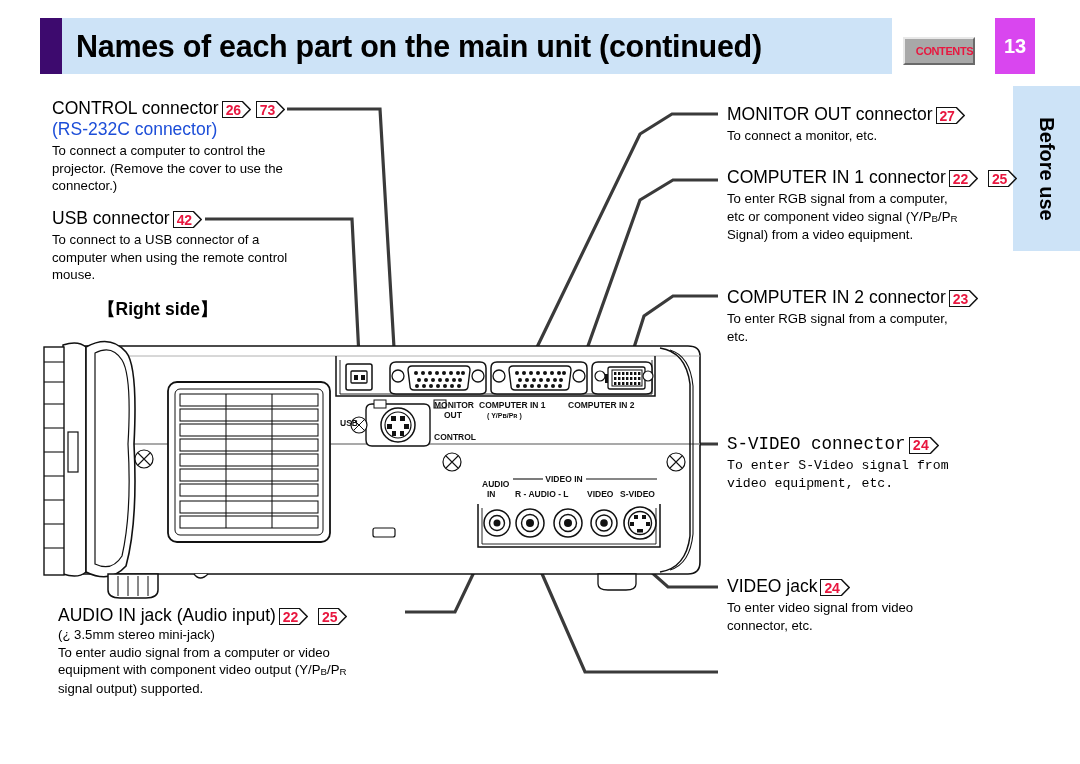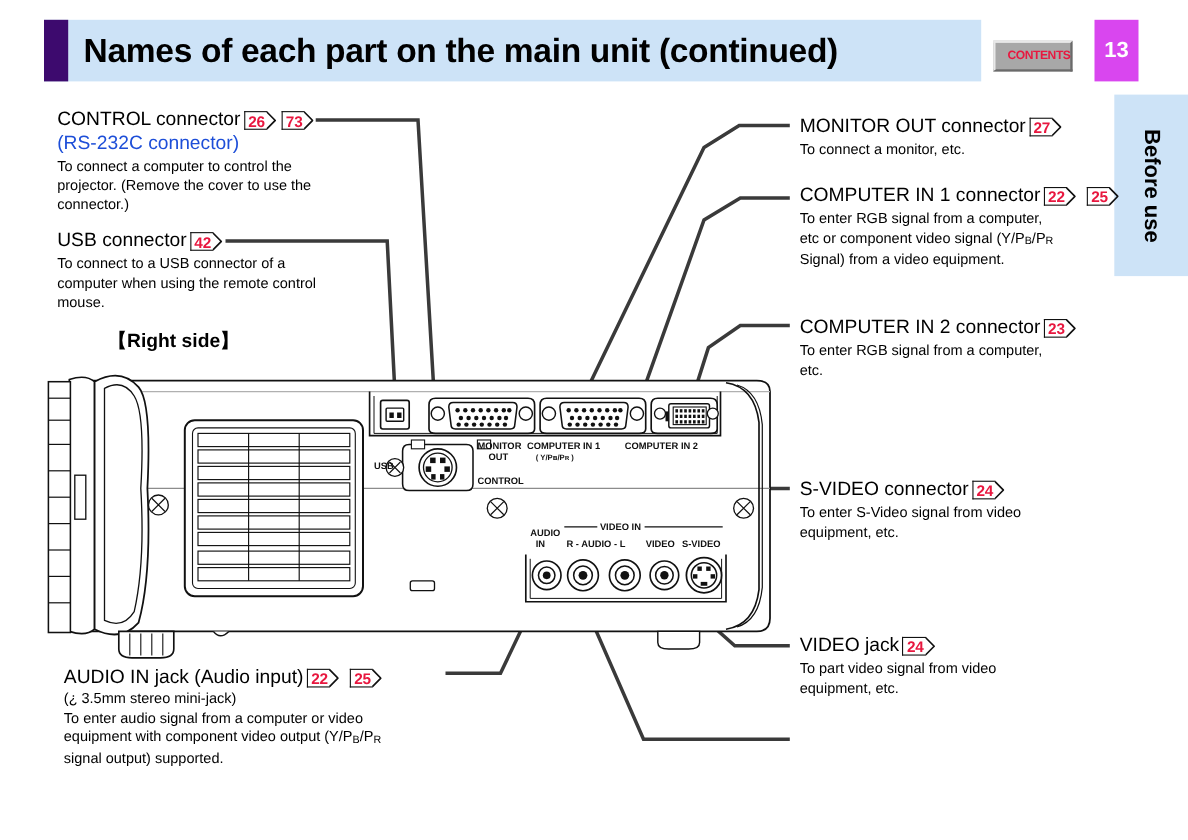--- a/index.html
+++ b/index.html
@@ -253,36 +253,36 @@
 
   <div class="ann" style="left:727px; top:283px; width:300px;">
     <div class="ann-head">
       <span>COMPUTER IN 2 connector</span><span class="badge"><span class="badge-box">23</span><span class="badge-arrow"><svg width="9" height="17" viewBox="0 0 9 17">
               <path d="M0.6 0.8 L8.2 8.5 L0.6 16.2" fill="none" stroke="#111" stroke-width="1.5"></path>
             </svg></span></span>
     </div>
     <div class="ann-body" style="width:245px;">To enter RGB signal from a computer, etc.</div>
   </div>
 
-  <div class="ann" style="left:727px; top:430px; width:300px;">
+  <div class="ann" style="left:727px; top:430px; width:300px;font-family:Liberation Mono, monospace;">
     <div class="ann-head">
       <span>S-VIDEO connector</span><span class="badge"><span class="badge-box">24</span><span class="badge-arrow"><svg width="9" height="17" viewBox="0 0 9 17">
               <path d="M0.6 0.8 L8.2 8.5 L0.6 16.2" fill="none" stroke="#111" stroke-width="1.5"></path>
             </svg></span></span>
     </div>
     <div class="ann-body" style="width:230px;">To enter S-Video signal from video equipment, etc.</div>
   </div>
 
   <div class="ann" style="left:727px; top:572px; width:300px;">
     <div class="ann-head">
       <span>VIDEO jack</span><span class="badge"><span class="badge-box">24</span><span class="badge-arrow"><svg width="9" height="17" viewBox="0 0 9 17">
               <path d="M0.6 0.8 L8.2 8.5 L0.6 16.2" fill="none" stroke="#111" stroke-width="1.5"></path>
             </svg></span></span>
     </div>
-    <div class="ann-body" style="width:205px;">To part video signal from video equipment, etc.</div>
+    <div class="ann-body" style="width:205px;">To enter video signal from video connector, etc.</div>
   </div>
 
 
   <div class="ann" style="left:58px; top:601px; width:420px;">
     <div class="ann-head">
       <span>AUDIO IN jack (Audio input)</span><span class="badge"><span class="badge-box">22</span><span class="badge-arrow"><svg width="9" height="17" viewBox="0 0 9 17">
               <path d="M0.6 0.8 L8.2 8.5 L0.6 16.2" fill="none" stroke="#111" stroke-width="1.5"></path>
             </svg></span></span><span class="badge" style="margin-left:8px;"><span class="badge-box">25</span><span class="badge-arrow"><svg width="9" height="17" viewBox="0 0 9 17">
               <path d="M0.6 0.8 L8.2 8.5 L0.6 16.2" fill="none" stroke="#111" stroke-width="1.5"></path>
             </svg></span></span>

